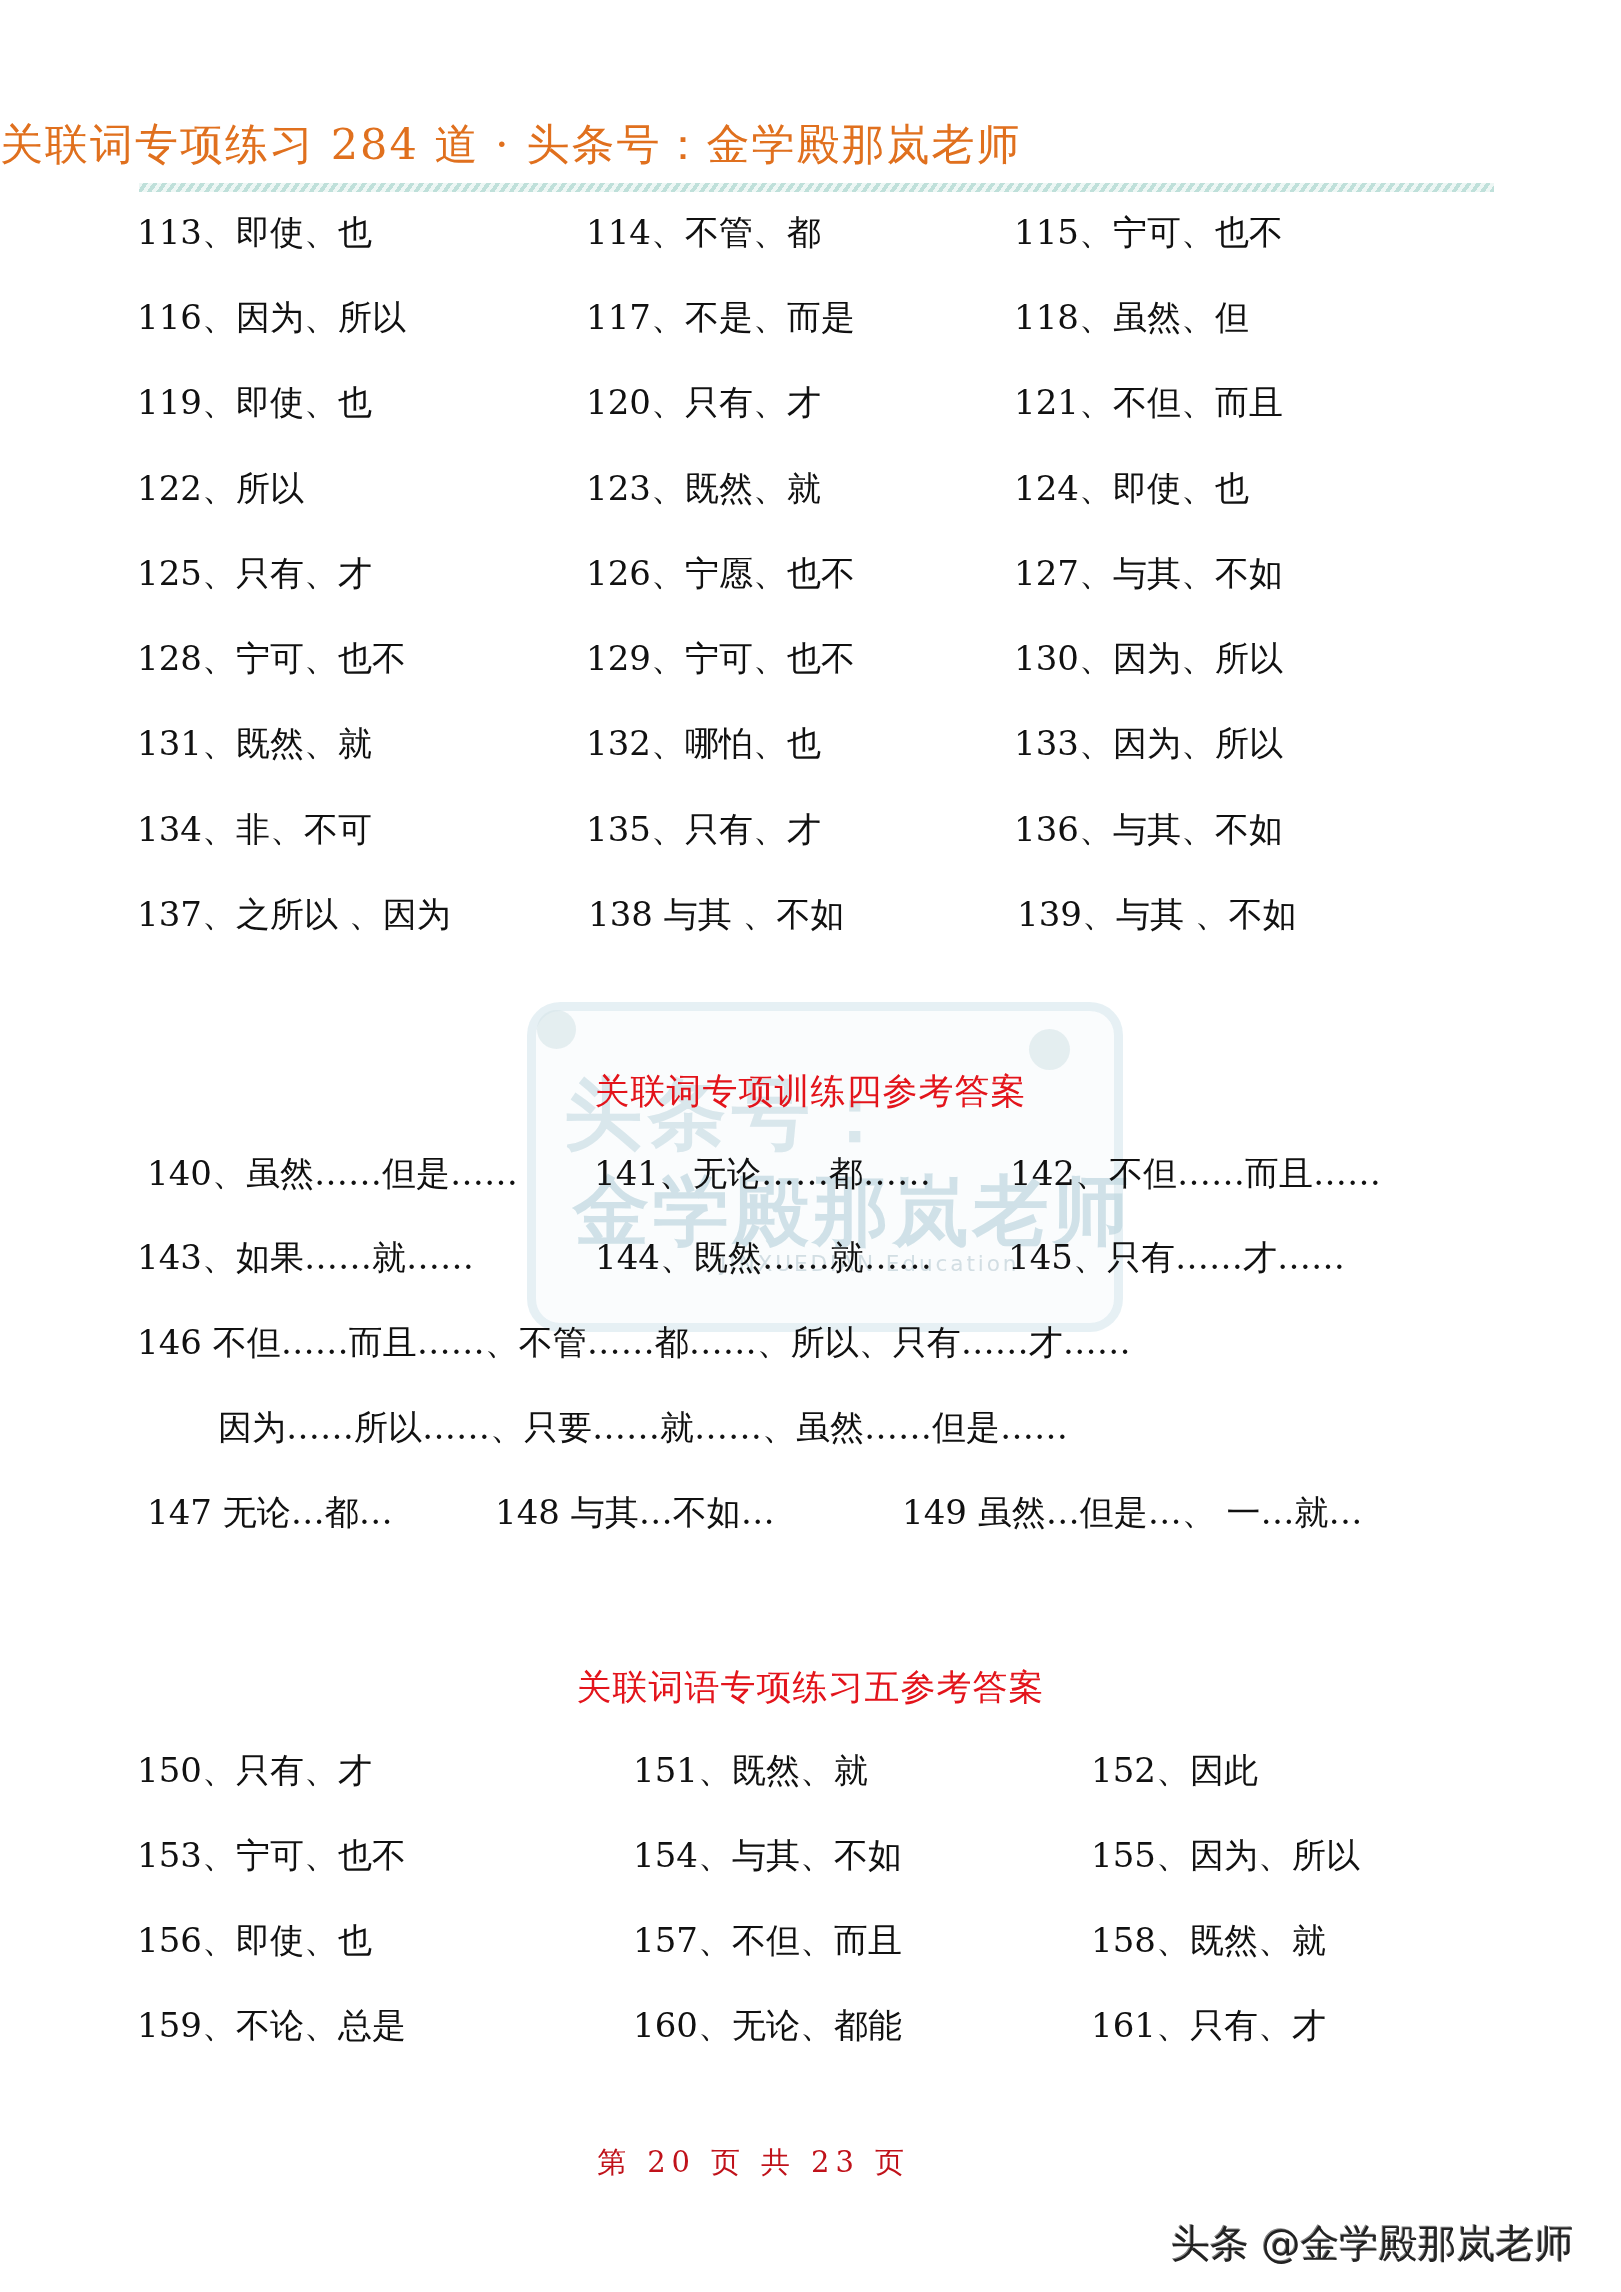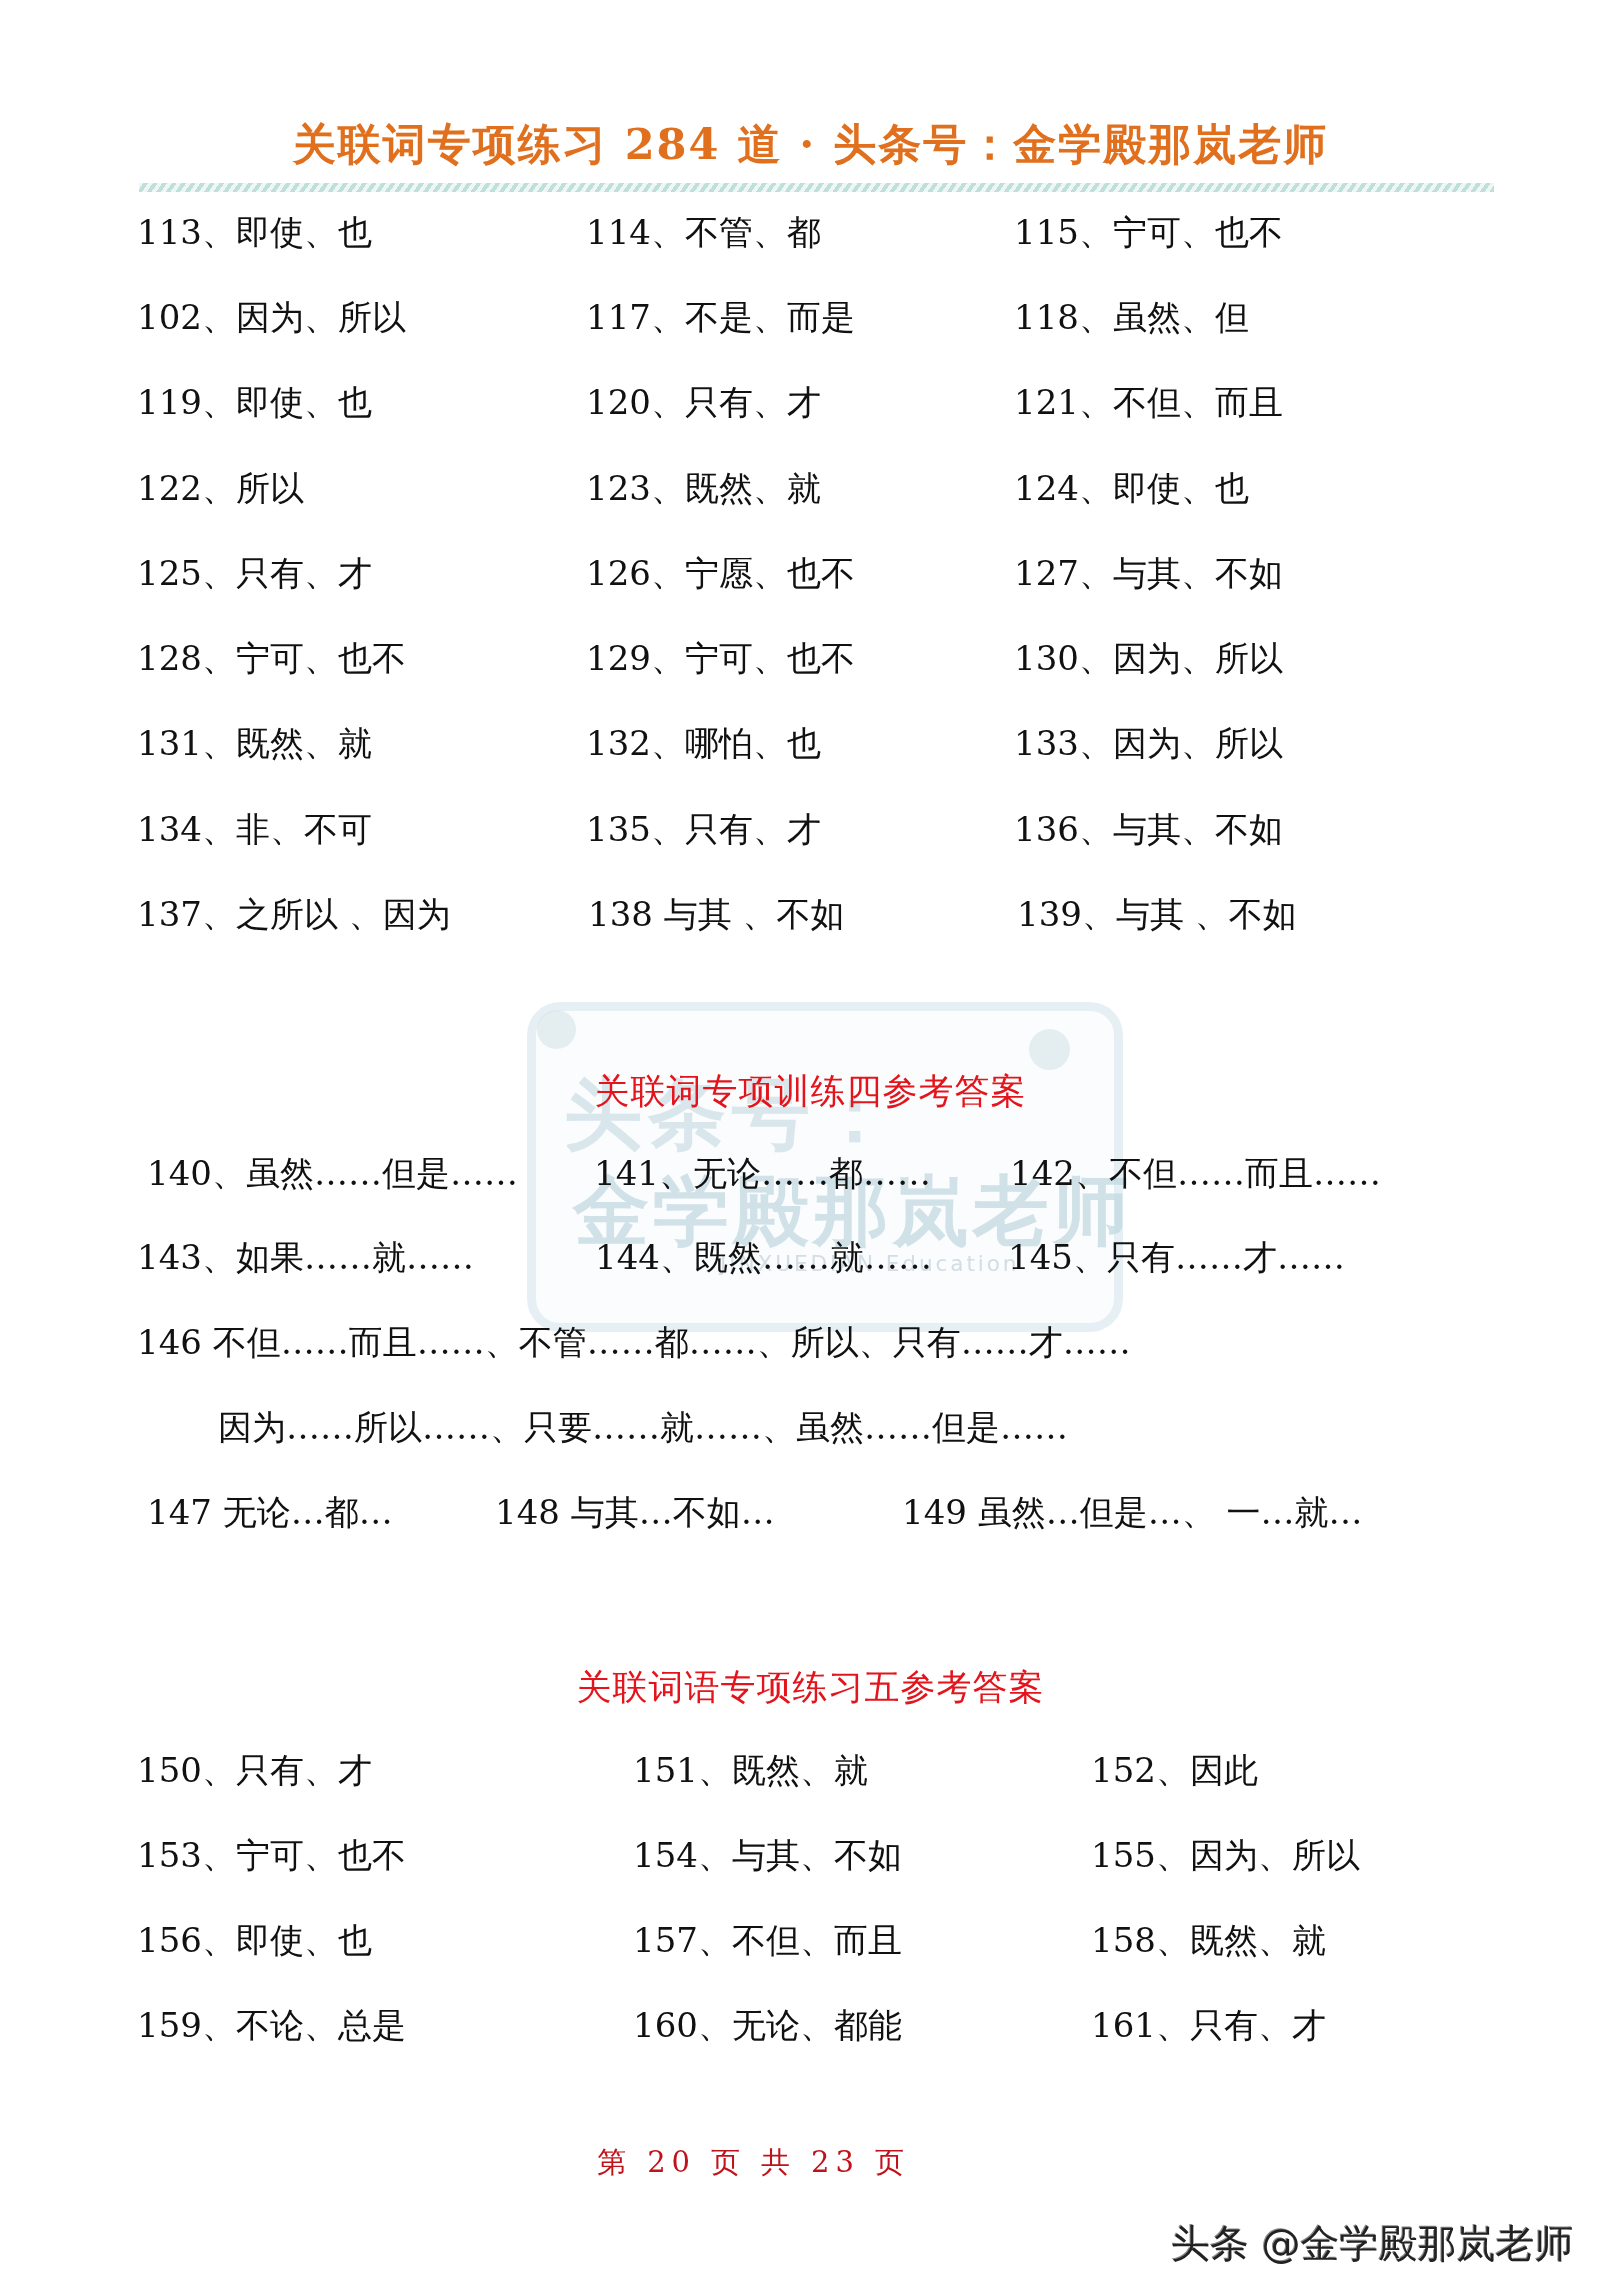--- a/index.html
+++ b/index.html
@@ -1,20 +1,20 @@
 <!DOCTYPE html>
 <html><head>
 <meta charset="utf-8">
 <style>
   html, body { margin: 0; padding: 0; background: #ffffff; }
   body { width: 1621px; height: 2293px; position: relative; overflow: hidden;
          font-family: "DejaVu Serif", "Liberation Serif", serif; color: #111; }
   .abs { position: absolute; white-space: nowrap; }
-  .header-title { left: 0; width: 1621px; top: 116px; text-align: center;
-                  font-size: 43px; color: #e0701e; letter-spacing: 2px; font-weight: bold; }
+  .header-title { left: 0; width: 1621px; top: 116px; text-align: left;
+                  font-size: 43px; color: #e0701e; letter-spacing: 2px; }
   .stripe { left: 139px; top: 183px; width: 1355px; height: 8.8px;
             background: repeating-linear-gradient(-55deg, #bfe0da 0 3.9px, #eef7f5 3.9px 7.8px); }
   .item { font-size: 34px; line-height: 39px; }
   .sec-title { left: 0; width: 1621px; text-align: center; font-size: 35px; color: #e3141b; letter-spacing: 1px; }
   .page-num { left: 0; width: 1507px; text-align: center; font-size: 29px; color: #c0121a; top: 2143px; letter-spacing: 5.9px; }
   .wm-box { left: 527px; top: 1002px; width: 578px; height: 312px; border-radius: 33px;
             border: 9.8px solid rgba(214,230,236,0.55); background: rgba(246,250,252,0.55); }
   .wm-text1 { left: 564px; top: 1063px; font-family: "DejaVu Sans", sans-serif; font-size: 78px;
               color: rgba(190,214,222,0.55); font-weight: bold; letter-spacing: 5.9px; }
   .wm-text2 { left: 573px; top: 1161px; font-family: "DejaVu Sans", sans-serif; font-size: 76px;
@@ -36,21 +36,21 @@
 <div class="abs wm-circle" style="left:1029px;top:1029px;width:41px;height:41px;"></div>
 <div class="abs wm-text1">头条号：</div>
 <div class="abs wm-text2">金学殿那岚老师</div>
 <div class="abs wm-text3">JINXUEDIAN Education</div>
 
 <div>
   <div class="abs item" style="left:137px;top:213px">113、即使、也</div>
   <div class="abs item" style="left:586px;top:213px">114、不管、都</div>
   <div class="abs item" style="left:1014px;top:213px">115、宁可、也不</div>
 
-  <div class="abs item" style="left:137px;top:298px">102、因为、所以</div>
+  <div class="abs item" style="left:137px;top:298px">116、因为、所以</div>
   <div class="abs item" style="left:586px;top:298px">117、不是、而是</div>
   <div class="abs item" style="left:1014px;top:298px">118、虽然、但</div>
 
   <div class="abs item" style="left:137px;top:383px">119、即使、也</div>
   <div class="abs item" style="left:586px;top:383px">120、只有、才</div>
   <div class="abs item" style="left:1014px;top:383px">121、不但、而且</div>
 
   <div class="abs item" style="left:137px;top:469px">122、所以</div>
   <div class="abs item" style="left:586px;top:469px">123、既然、就</div>
   <div class="abs item" style="left:1014px;top:469px">124、即使、也</div>

